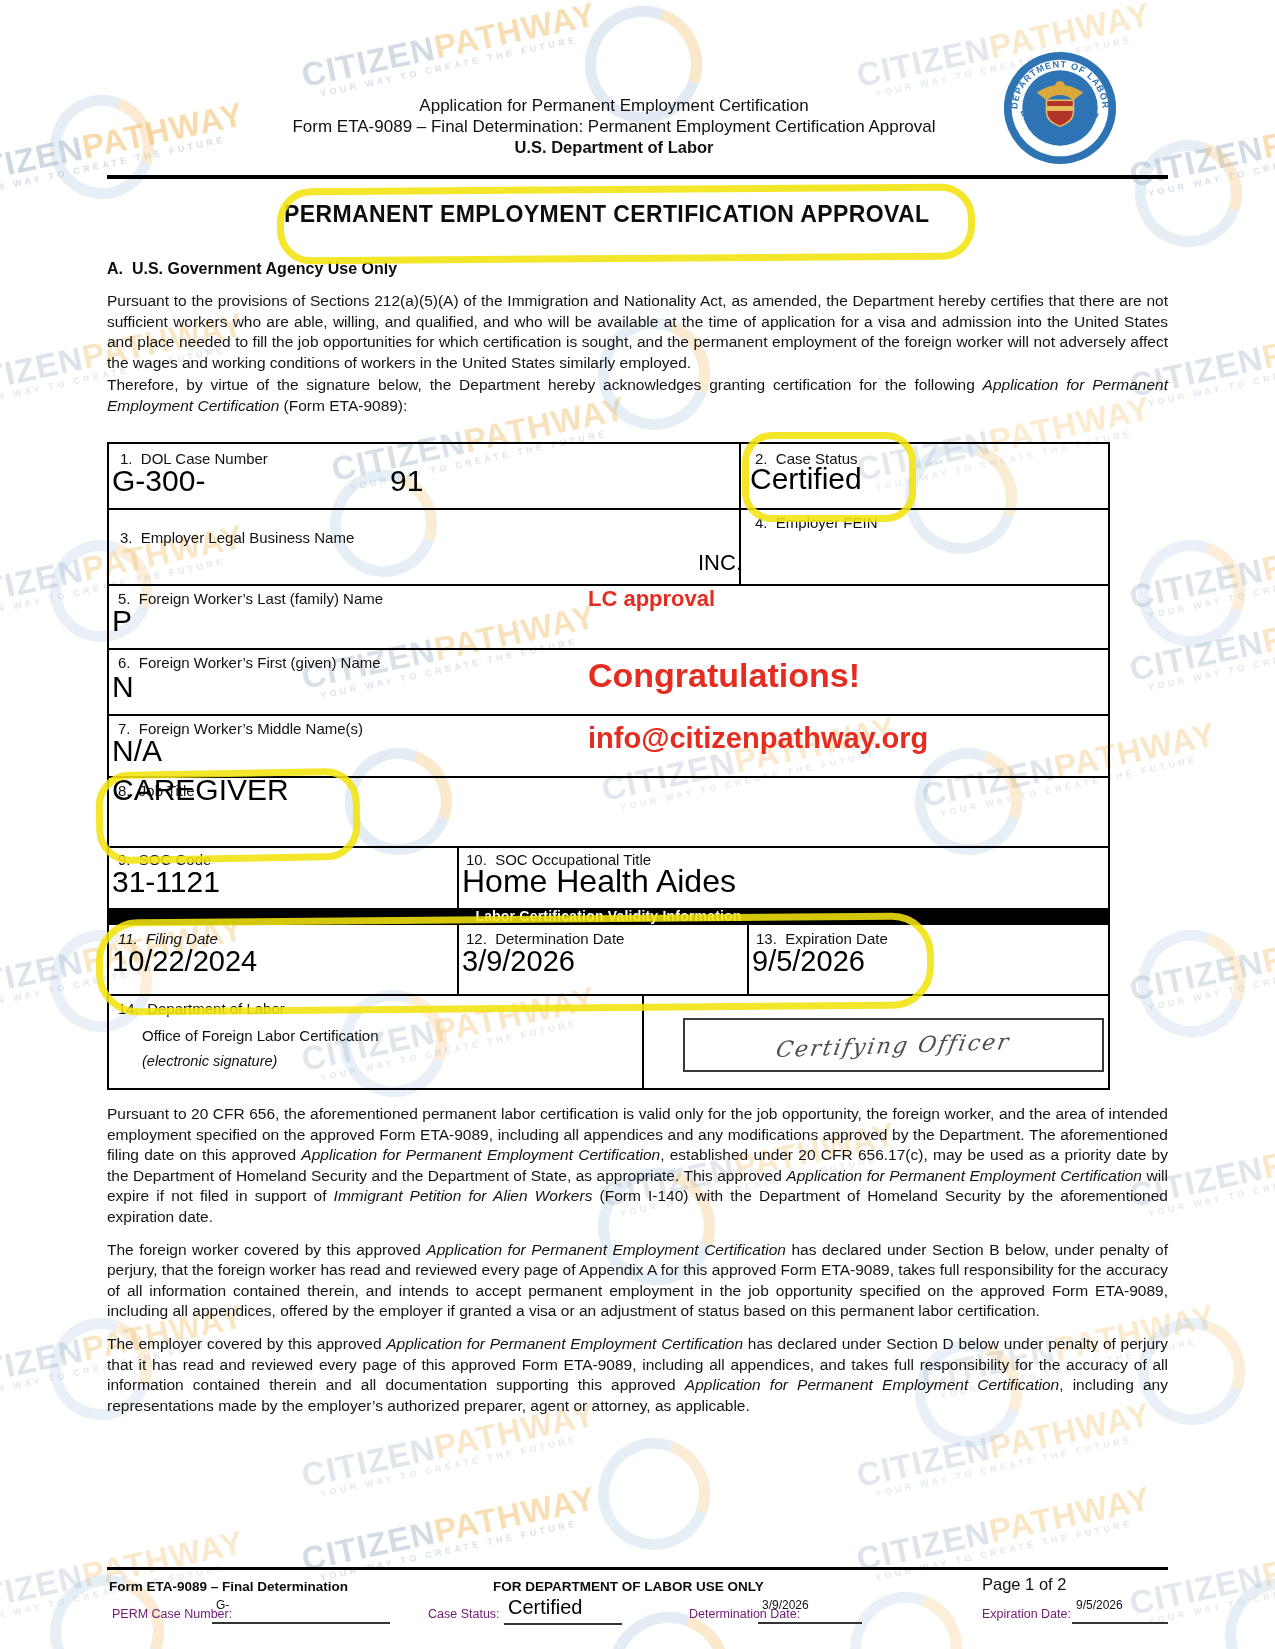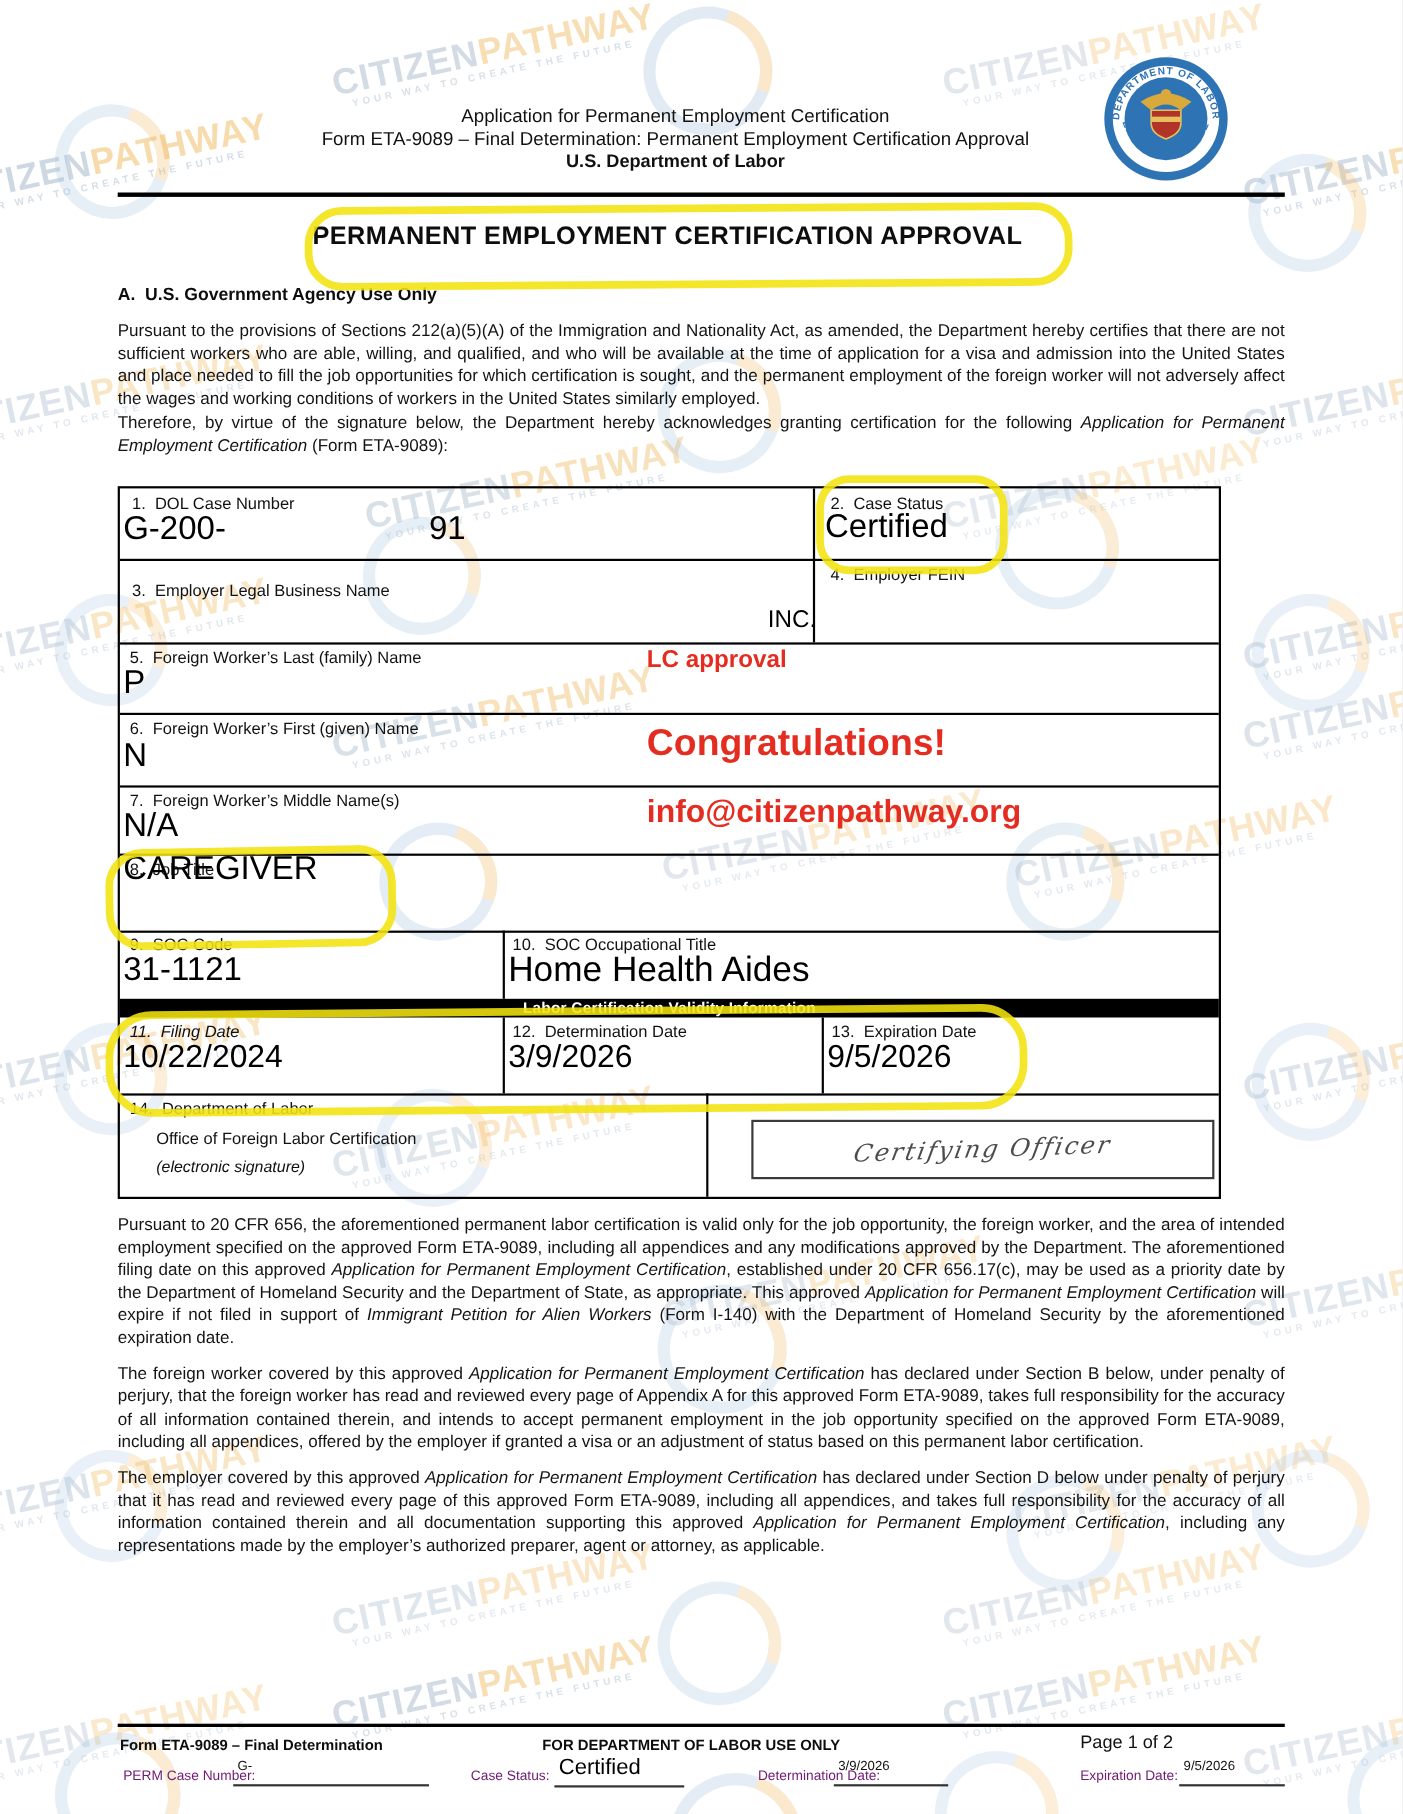--- a/index.html
+++ b/index.html
@@ -161,21 +161,21 @@
       <div class="hline" style="top:550px;"></div>
       <div class="vline" style="left:630px;top:0;height:140px;"></div>
       <div class="vline" style="left:348px;top:402px;height:62px;"></div>
       <div class="vline" style="left:348px;top:481px;height:69px;"></div>
       <div class="vline" style="left:638px;top:481px;height:69px;"></div>
       <div class="vline" style="left:533px;top:550px;height:94px;"></div>
       <div class="bar" style="top:464px;">Labor Certification Validity Information</div>
     </div>
 
     <div class="abs lbl" style="left:120px;top:450px;">1.  DOL Case Number</div>
-    <div class="abs val" style="left:112px;top:464px;"><span>G-200-</span><span class="abs" style="left:278px;top:0;">91</span></div>
+    <div class="abs val" style="left:112px;top:464px;"><span>G-300-</span><span class="abs" style="left:278px;top:0;">91</span></div>
     <div class="abs lbl" style="left:755px;top:450px;">2.  Case Status</div>
     <div class="abs val" style="left:750px;top:462px;">Certified</div>
 
     <div class="abs lbl" style="left:120px;top:514px;margin-top:15px;">3.  Employer Legal Business Name</div>
     <div class="abs val-sm" style="left:698px;top:550px;">INC.</div>
     <div class="abs lbl" style="left:755px;top:514px;">4.  Employer FEIN</div>
 
     <div class="abs lbl" style="left:118px;top:590px;">5.  Foreign Worker’s Last (family) Name</div>
     <div class="abs val" style="left:112px;top:604px;">P</div>
 

